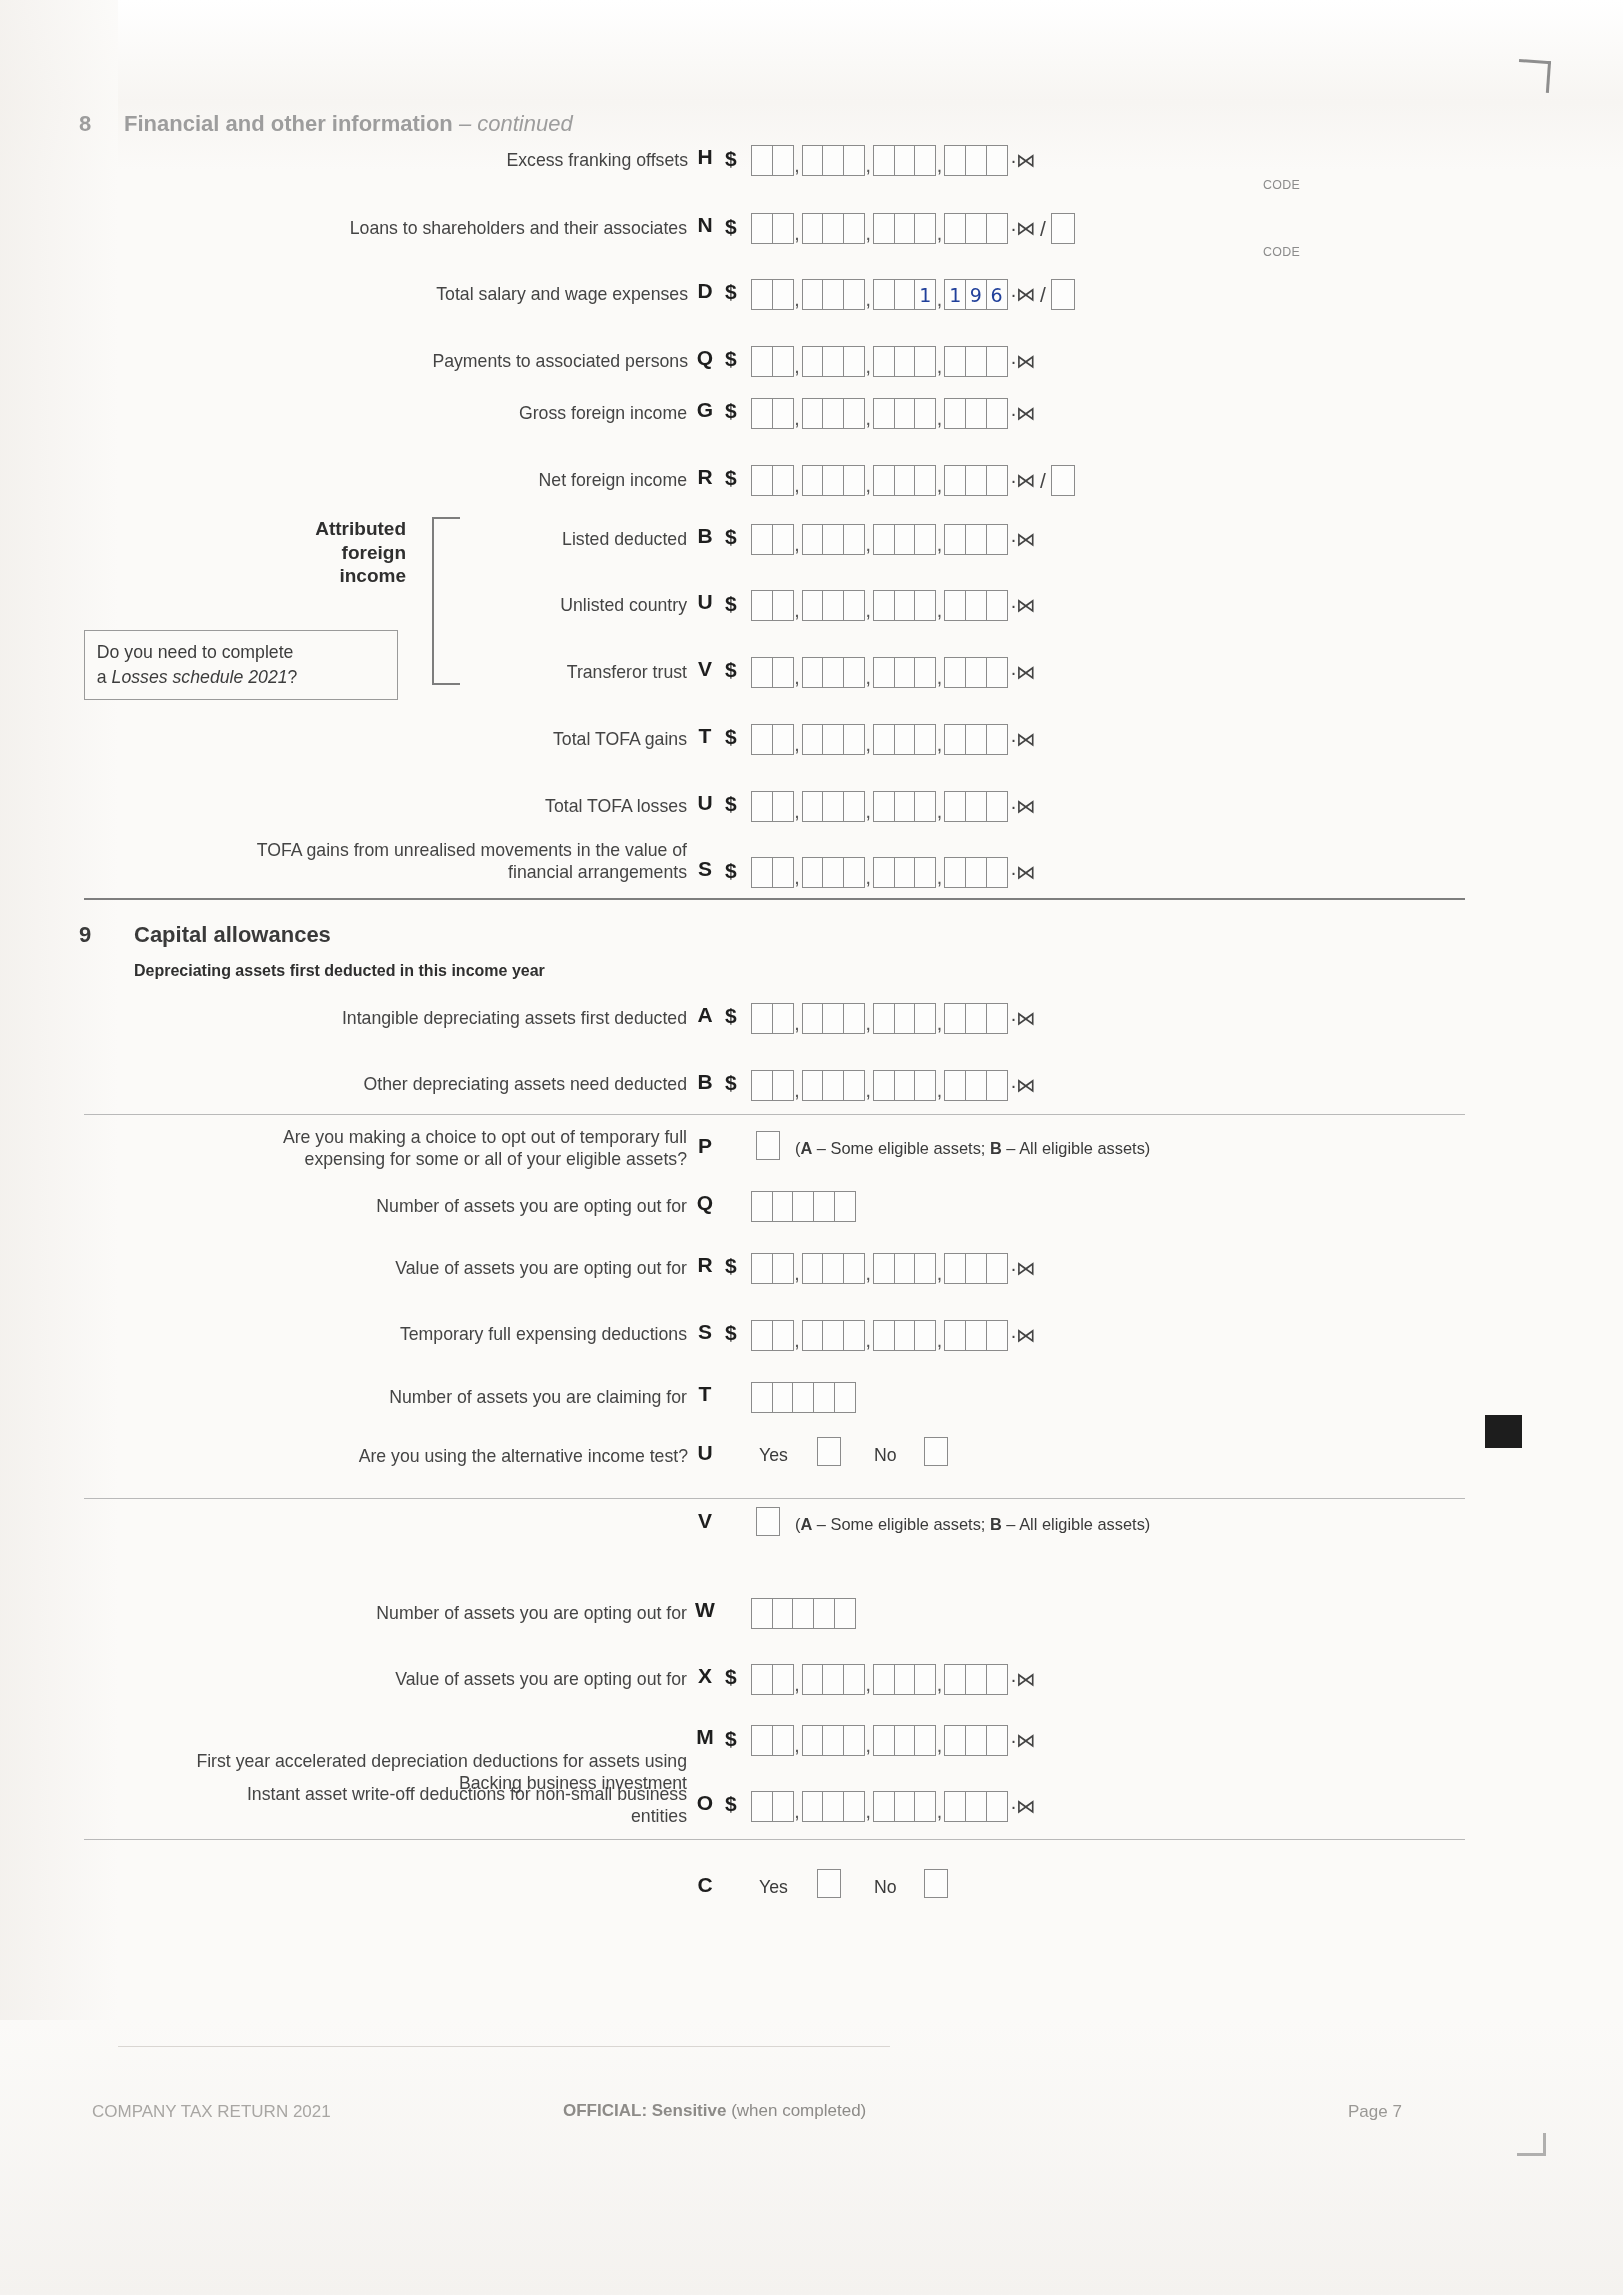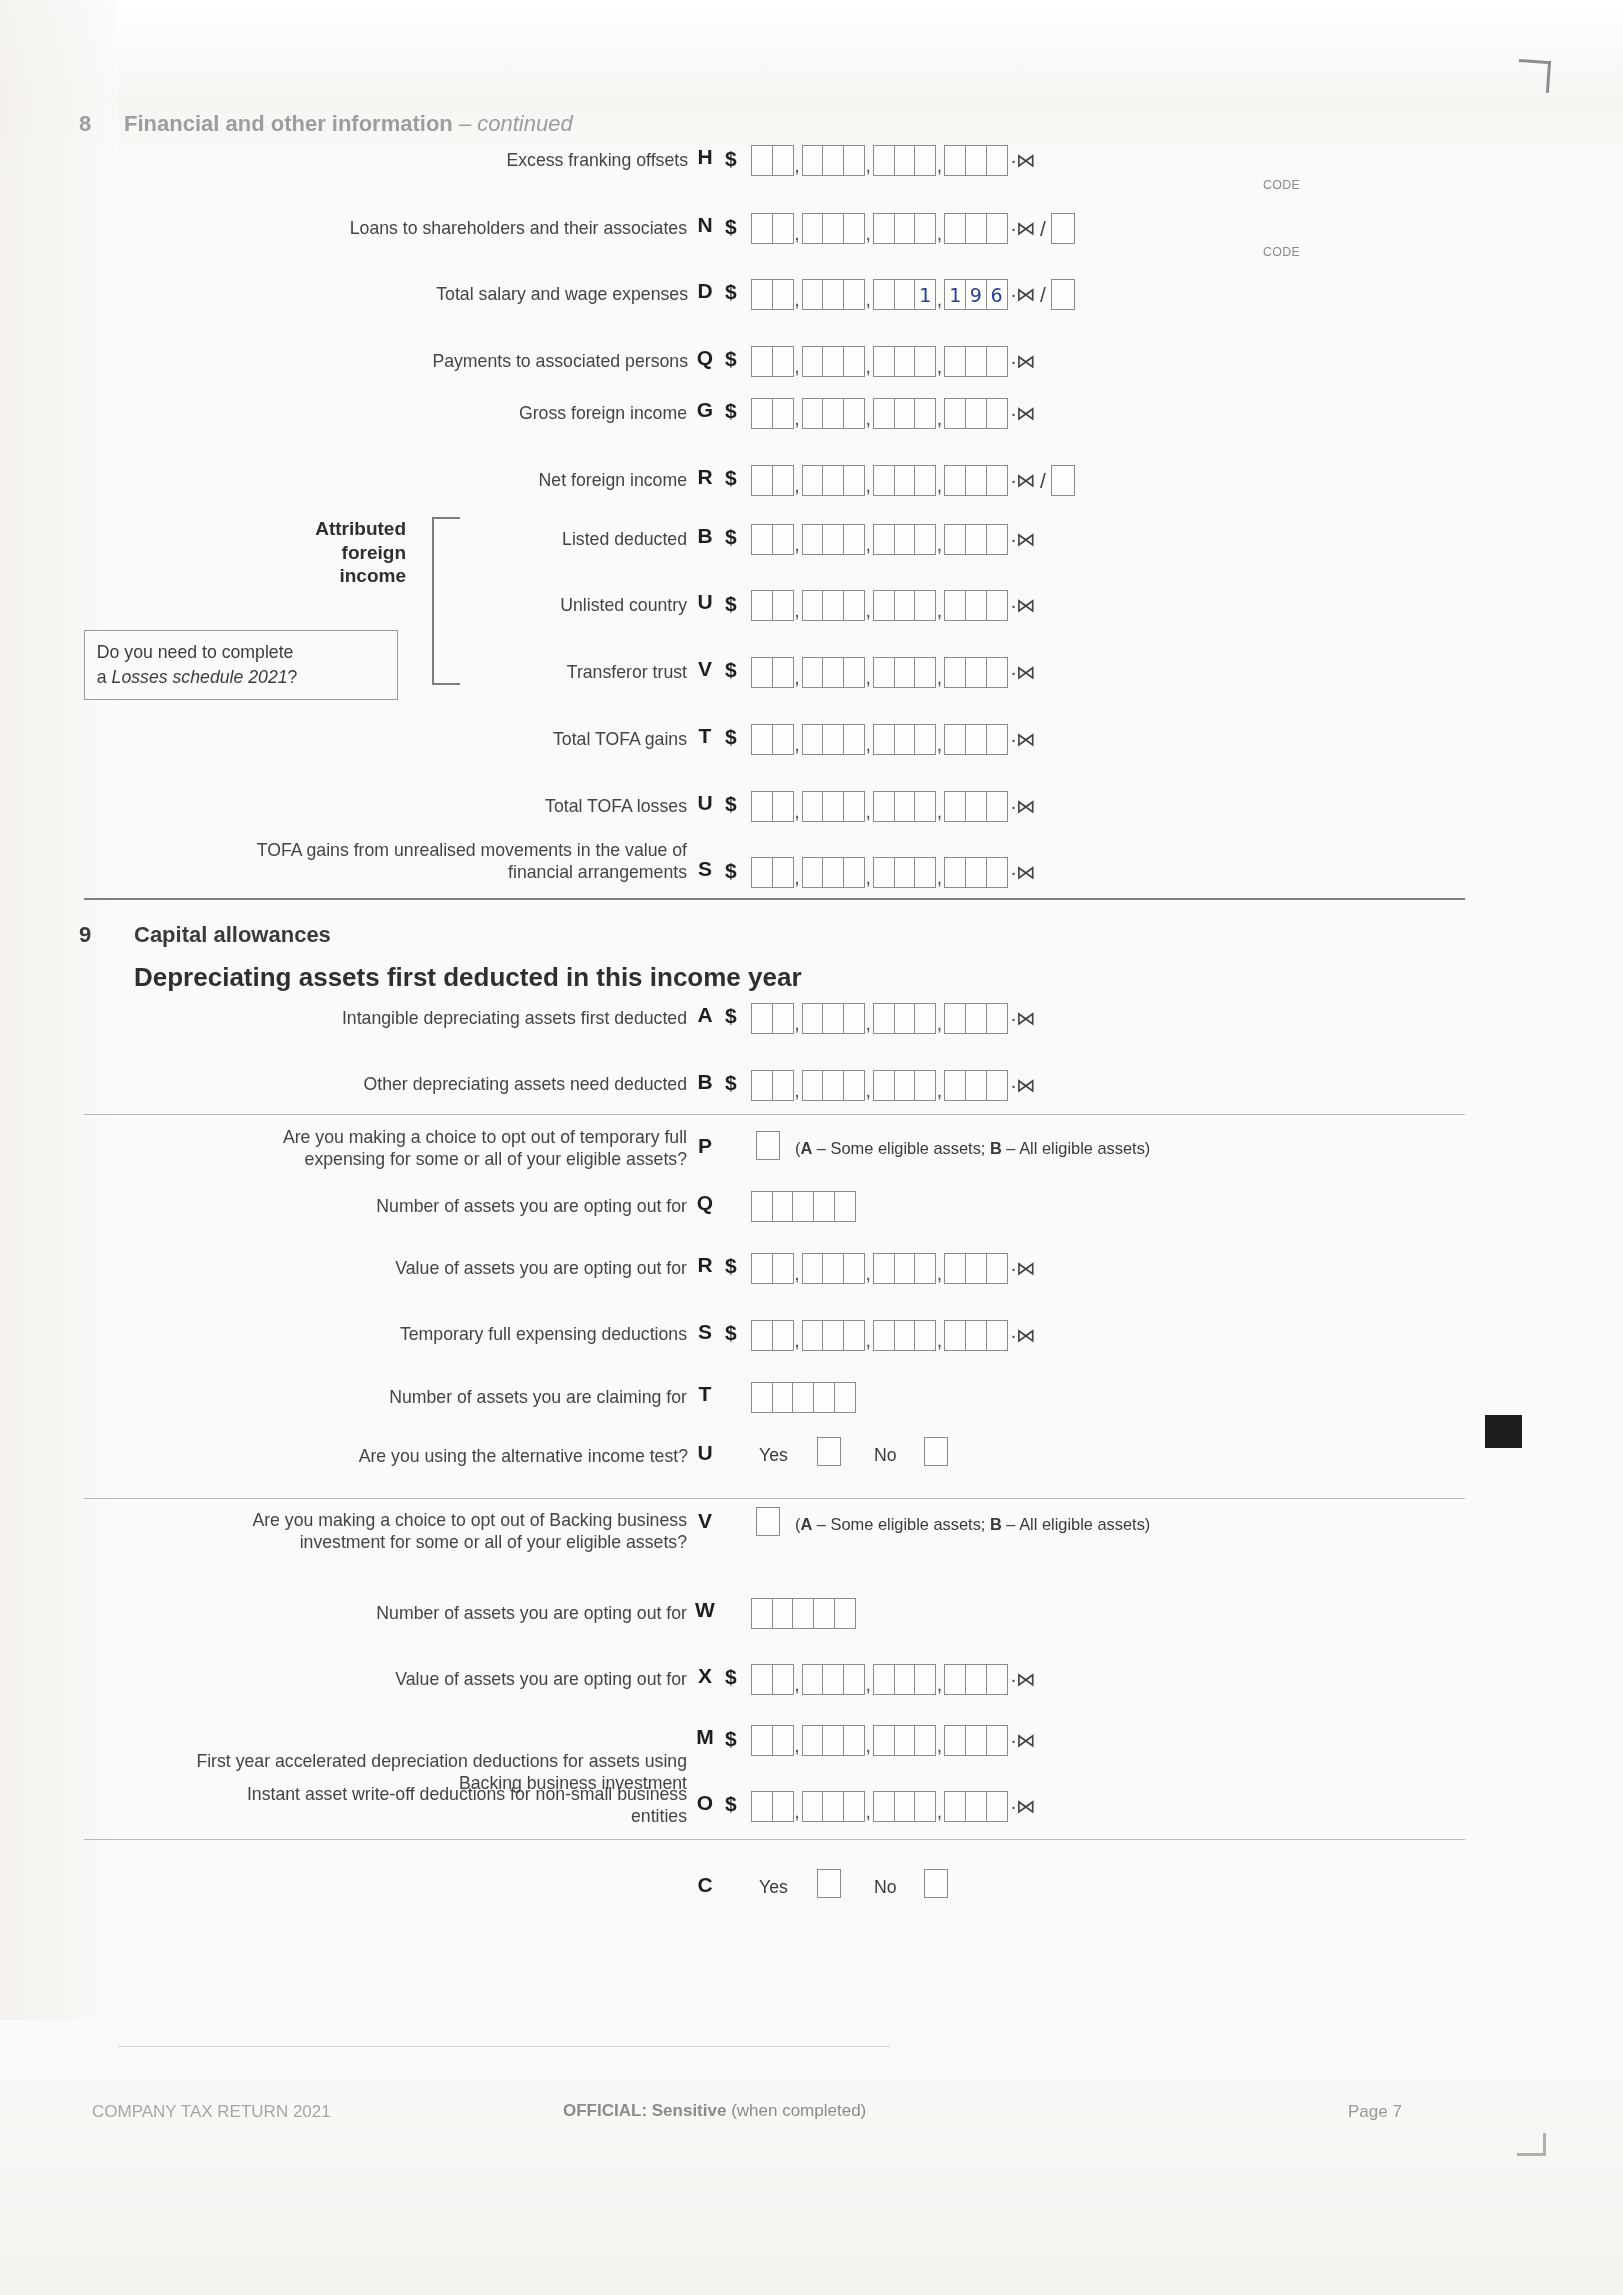--- a/index.html
+++ b/index.html
@@ -79,21 +79,21 @@
   .sec-title.faded {
     color: #9d9d9d;
     font-weight: 700;
   }
   .sec-title .cont {
     font-style: italic;
     font-weight: 400;
   }
   .sub-title {
     position: absolute;
-    font-size: 26px;
+    font-size: 16px;
     font-weight: 700;
     color: #2f2f2f;
   }
 
   
   .rowlabel {
     position: absolute;
     font-size: 17.7px;
     line-height: 22px;
     text-align: right;
@@ -786,21 +786,20 @@
 
     <div class="rowlabel" style="left:249px; top:1445px; width:439px;">Are you using the alternative income test?</div>
     <div class="code-letter" style="left:694px; top:1441px;">U</div>
     <div class="yesno" style="left:759px; top:1445px;">Yes</div>
     <div class="checkbox" style="left:817px; top:1437px;"></div>
     <div class="yesno" style="left:874px; top:1445px;">No</div>
     <div class="checkbox" style="left:924px; top:1437px;"></div>
 
     <div class="hr" style="left:84px; top:1498px; width:1381px;"></div>
 
-    <div class="rowlabel" style="left:216px; top:1509px; width:471px;">Are you making a choice to opt out of Backing business investment for some or all of your eligible assets?</div>
     <div class="code-letter" style="left:694px; top:1509px;">V</div>
     <div class="checkbox" style="left:756px; top:1507px;"></div>
     <div class="hint" style="left:795px; top:1515px;">
       <span>(</span><b>A</b><span> – Some eligible assets; </span><b>B</b><span> – All eligible assets</span><span>)</span>
     </div>
 
     <div class="rowlabel" style="left:262px; top:1602px; width:425px;">Number of assets you are opting out for</div>
     <div class="code-letter" style="left:694px; top:1598px;">W</div>
     <div class="countboxes" style="left:751px; top:1598px;">
       <div class="cell"></div>

